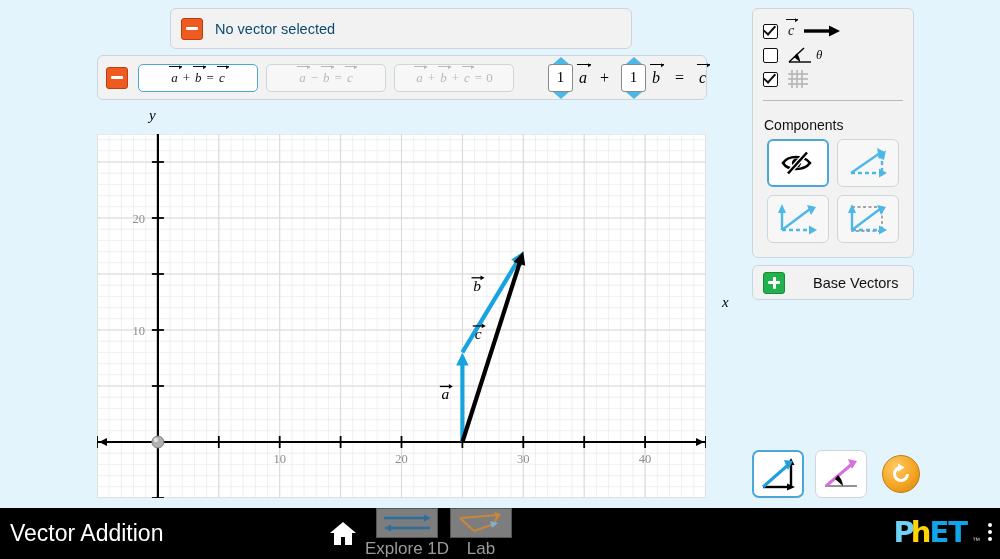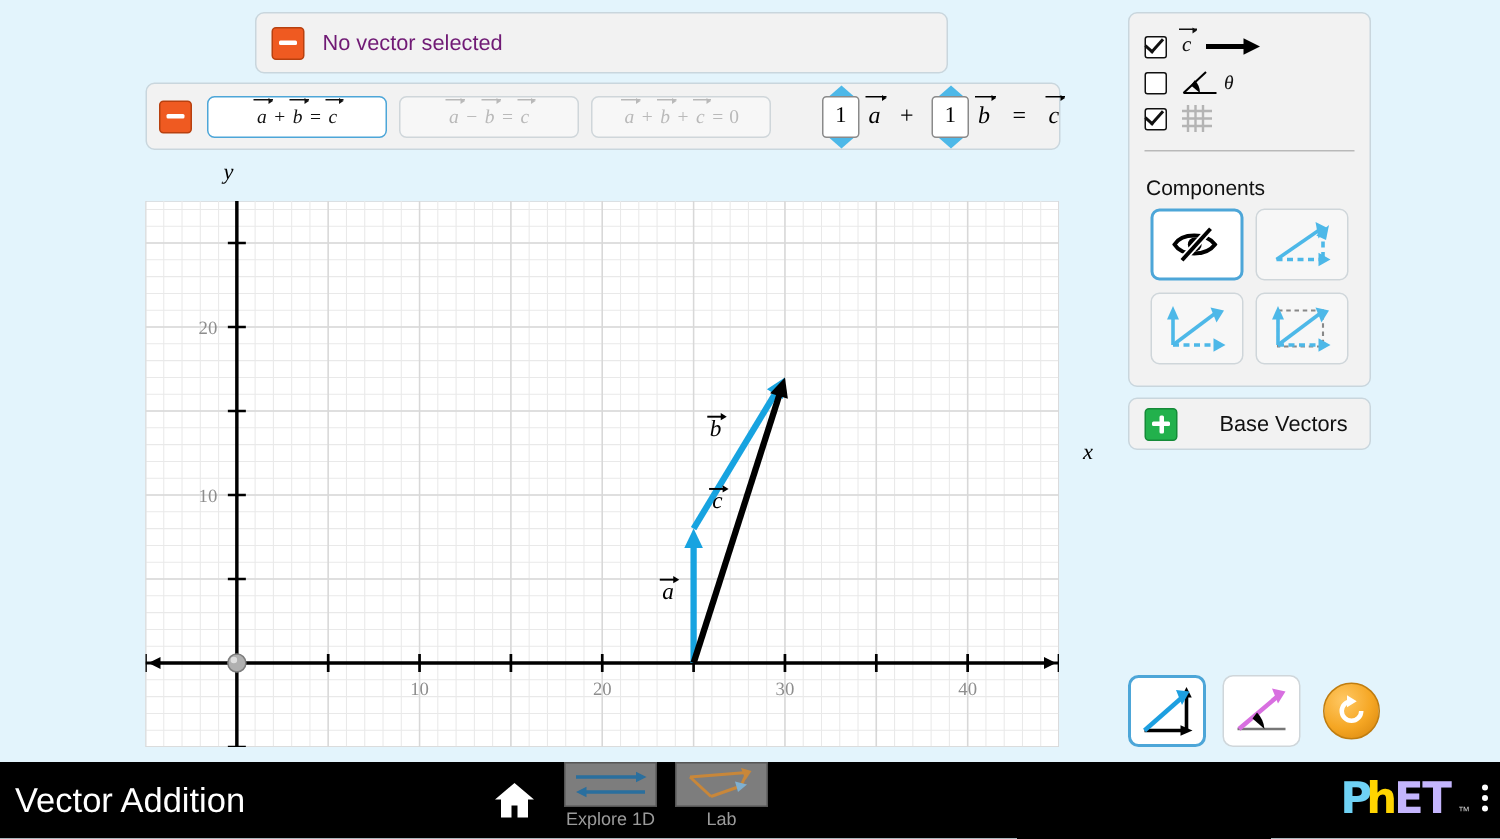--- a/index.html
+++ b/index.html
@@ -32,21 +32,21 @@
   .expand-btn {
     width: 20px; height: 20px; flex: 0 0 20px;
     background: #ef5a21; border: 1px solid #b8400f; border-radius: 3px;
     position: relative; cursor: pointer;
   }
   .expand-btn::after {
     content: ""; position: absolute; left: 4px; top: 8.5px;
     width: 12px; height: 3px; background: #fff; border-radius: 1px;
   }
   #status-text {
-    margin-left: 12px; font-size: 14.5px; color: #701a75;
+    margin-left: 12px; font-size: 14.5px; color: #0c4a6e;
   }
 
   
   .eq-group { display: flex; align-items: center; margin-left: 10px; gap: 8px; }
   .eq-btn {
     height: 26px; min-width: 94px; padding: 0 12px;
     border: 1px solid #cfd6da; border-radius: 5px;
     background: #f7f7f7;
     display: flex; align-items: center; justify-content: center;
     font-size: 13px; color: #b9b9b9; cursor: pointer;
@@ -206,21 +206,21 @@
     justify-content: flex-start; cursor: pointer; padding-top: 3px;
   }
   .nav-thumb {
     width: 62px; height: 30px; background: #7d7d7d;
     border: 1px solid #555; box-sizing: border-box;
     display: flex; align-items: center; justify-content: center;
     overflow: hidden;
   }
   .nav-tab.active .nav-thumb { background: #fff; border-color: #fff; }
   .nav-label {
-    font-size: 12px; color: #9b9b9b; margin-top: 1px; white-space: nowrap;
+    font-size: 17px; color: #9b9b9b; margin-top: 1px; white-space: nowrap;
   }
   .nav-tab.active .nav-label { color: #f2e514; font-weight: bold; }
 
   
   #phet-logo {
     position: absolute; right: 8px; bottom: 10px;
     display: flex; align-items: center; gap: 8px;
   }
   .logo-text {
     font-size: 29px; font-weight: bold; letter-spacing: -1px;
@@ -654,21 +654,21 @@
         </div>
         <div class="nav-label">Lab</div>
       </div>
 
     </div>
 
     <div id="phet-logo">
       <div style="position:relative;display:flex;align-items:flex-end;">
         <span class="logo-text" style="color:#6fd2f5">P</span>
         <span class="logo-text" style="color:#ffd400;position:relative;left:-3px">h</span>
-        <span class="logo-text" style="color:#c4b5fd;position:relative;left:-4px">ET</span>
+        <span class="logo-text" style="color:#0ea5e9;position:relative;left:-4px">ET</span>
         <span style="color:#ccc;font-size:8px;margin-left:1px;margin-bottom:4px">™</span>
       </div>
       <div class="kebab">
         <i></i>
           <i></i>
           <i></i>
       </div>
     </div>
   </div>
 

